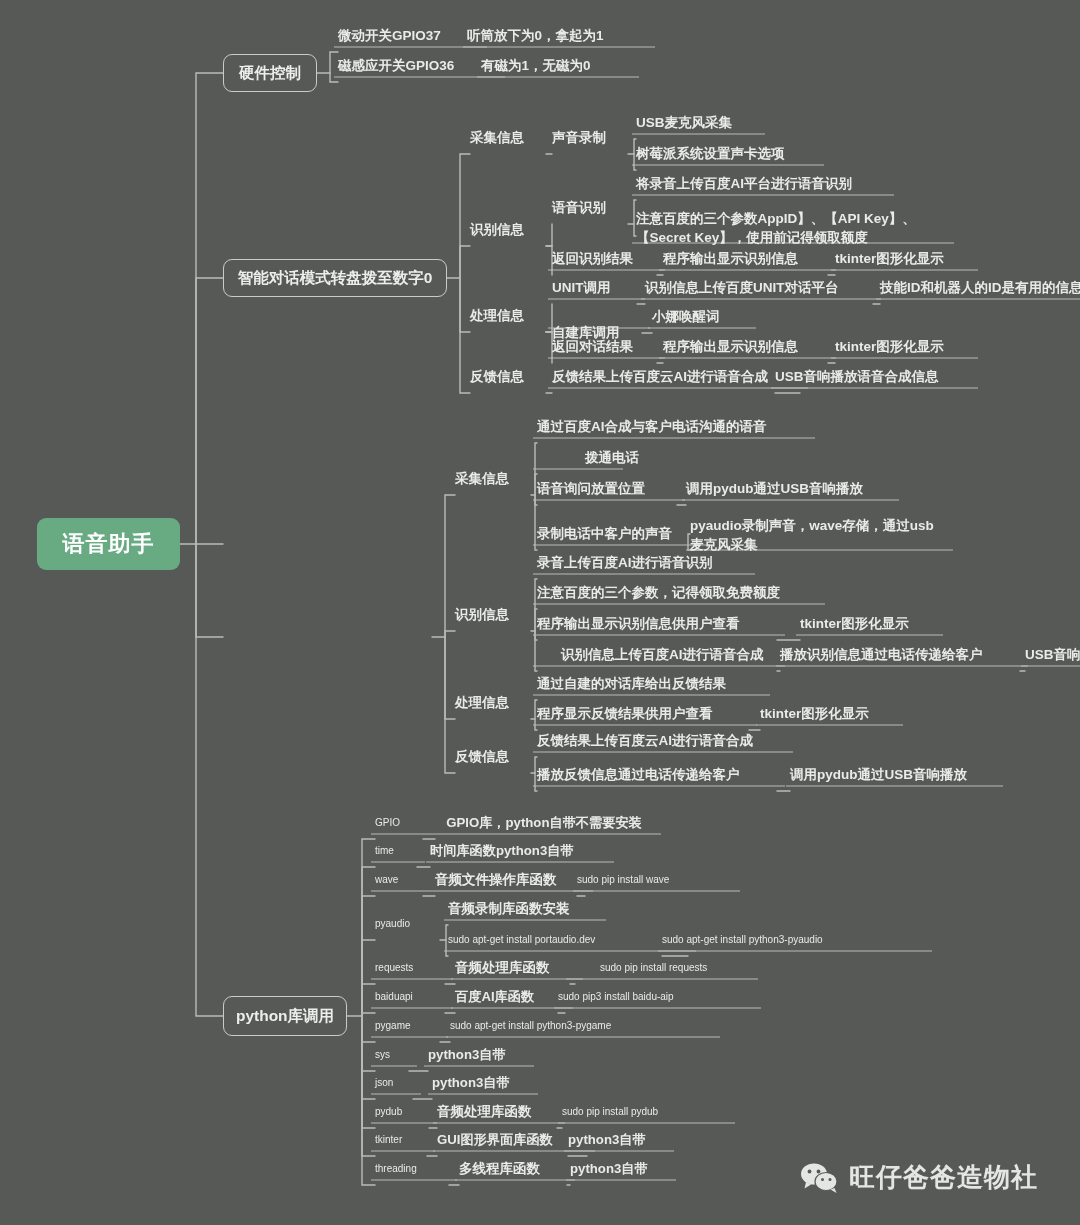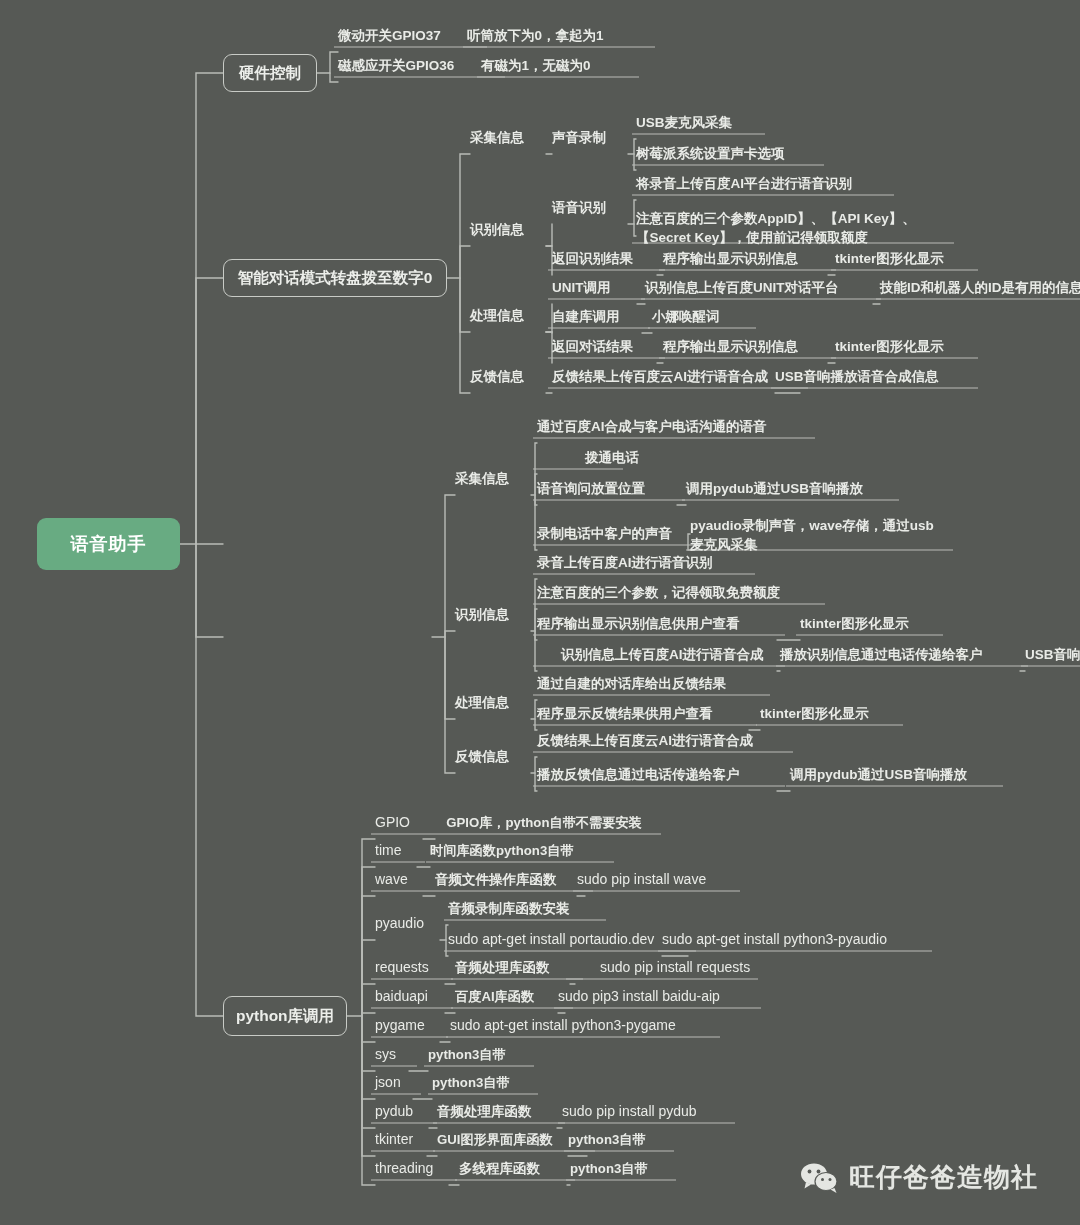--- a/index.html
+++ b/index.html
@@ -12,21 +12,21 @@
   }
   #canvas{position:absolute;left:0;top:0;width:1080px;height:1225px;}
   svg#wires{position:absolute;left:0;top:0;width:1080px;height:1225px;pointer-events:none;}
 
   
   .root{
     position:absolute;
     background:#68ab82;
     color:#ffffff;
     border-radius:9px;
-    font-size:18px;font-weight:bold;
+    font-size:22px;font-weight:bold;
     letter-spacing:1px;
     display:flex;align-items:center;justify-content:center;
     box-sizing:border-box;
   }
 
   
   .boxnode{
     position:absolute;
     border:1.3px solid #c8cbc6;
     border-radius:9px;
@@ -42,21 +42,21 @@
   .tnode{
     position:absolute;
     color:#e9ebe7;
     font-size:13.5px;
     font-weight:bold;
     white-space:nowrap;
     line-height:17px;
     box-sizing:border-box;
   }
   .tnode.wrap{white-space:normal;line-height:19px;}
-  .tnode.lat{font-weight:normal;font-size:14px;}
+  .tnode.lat{font-weight:normal;font-size:10px;}
   .tnode.mix{font-weight:bold;font-size:13.2px;}
 
   
   .wm{
     position:absolute;
     display:flex;align-items:center;gap:9px;
     color:#e4e6e2;font-size:26px;font-weight:bold;
     letter-spacing:1px;
   }
   .wm svg{display:block;}
@@ -261,21 +261,21 @@
       <div class="tnode" style="left: 552px; width: 76px; top: 199px;">语音识别</div>
       <div class="tnode" style="left: 636px; width: 250px; top: 175px;">将录音上传百度AI平台进行语音识别</div>
       <div class="tnode wrap" style="left: 636px; width: 310px; top: 209px;">注意百度的三个参数AppID】、【API Key】、【Secret Key】，使用前记得领取额度</div>
       <div class="tnode" style="left: 552px; width: 105px; top: 250px;">返回识别结果</div>
       <div class="tnode" style="left: 663px; width: 165px; top: 250px;">程序输出显示识别信息</div>
       <div class="tnode" style="left: 835px; width: 135px; top: 250px;">tkinter图形化显示</div>
       <div class="tnode" style="left: 470px; width: 76px; top: 307px;">处理信息</div>
       <div class="tnode" style="left: 552px; width: 85px; top: 279px;">UNIT调用</div>
       <div class="tnode" style="left: 645px; width: 228px; top: 279px;">识别信息上传百度UNIT对话平台</div>
       <div class="tnode" style="left: 880px; width: 240px; top: 279px;">技能ID和机器人的ID是有用的信息</div>
-      <div class="tnode" style="left: 552px; width: 90px; top: 308px;">自建库调用</div>
+      <div class="tnode" style="left: 552px; width: 90px; top: 324px;">自建库调用</div>
       <div class="tnode" style="left: 652px; width: 96px; top: 308px;">小娜唤醒词</div>
       <div class="tnode" style="left: 552px; width: 105px; top: 338px;">返回对话结果</div>
       <div class="tnode" style="left: 663px; width: 165px; top: 338px;">程序输出显示识别信息</div>
       <div class="tnode" style="left: 835px; width: 135px; top: 338px;">tkinter图形化显示</div>
       <div class="tnode" style="left: 470px; width: 76px; top: 368px;">反馈信息</div>
       <div class="tnode" style="left: 552px; width: 248px; top: 368px;">反馈结果上传百度云AI进行语音合成</div>
       <div class="tnode" style="left: 775px; width: 195px; top: 368px;">USB音响播放语音合成信息</div>
       <div class="tnode" style="left: 455px; width: 76px; top: 470px;">采集信息</div>
       <div class="tnode" style="left: 537px; width: 270px; top: 418px;">通过百度AI合成与客户电话沟通的语音</div>
       <div class="tnode" style="left: 537px; width: 78px; top: 449px; padding-left: 48px;">拨通电话</div>

